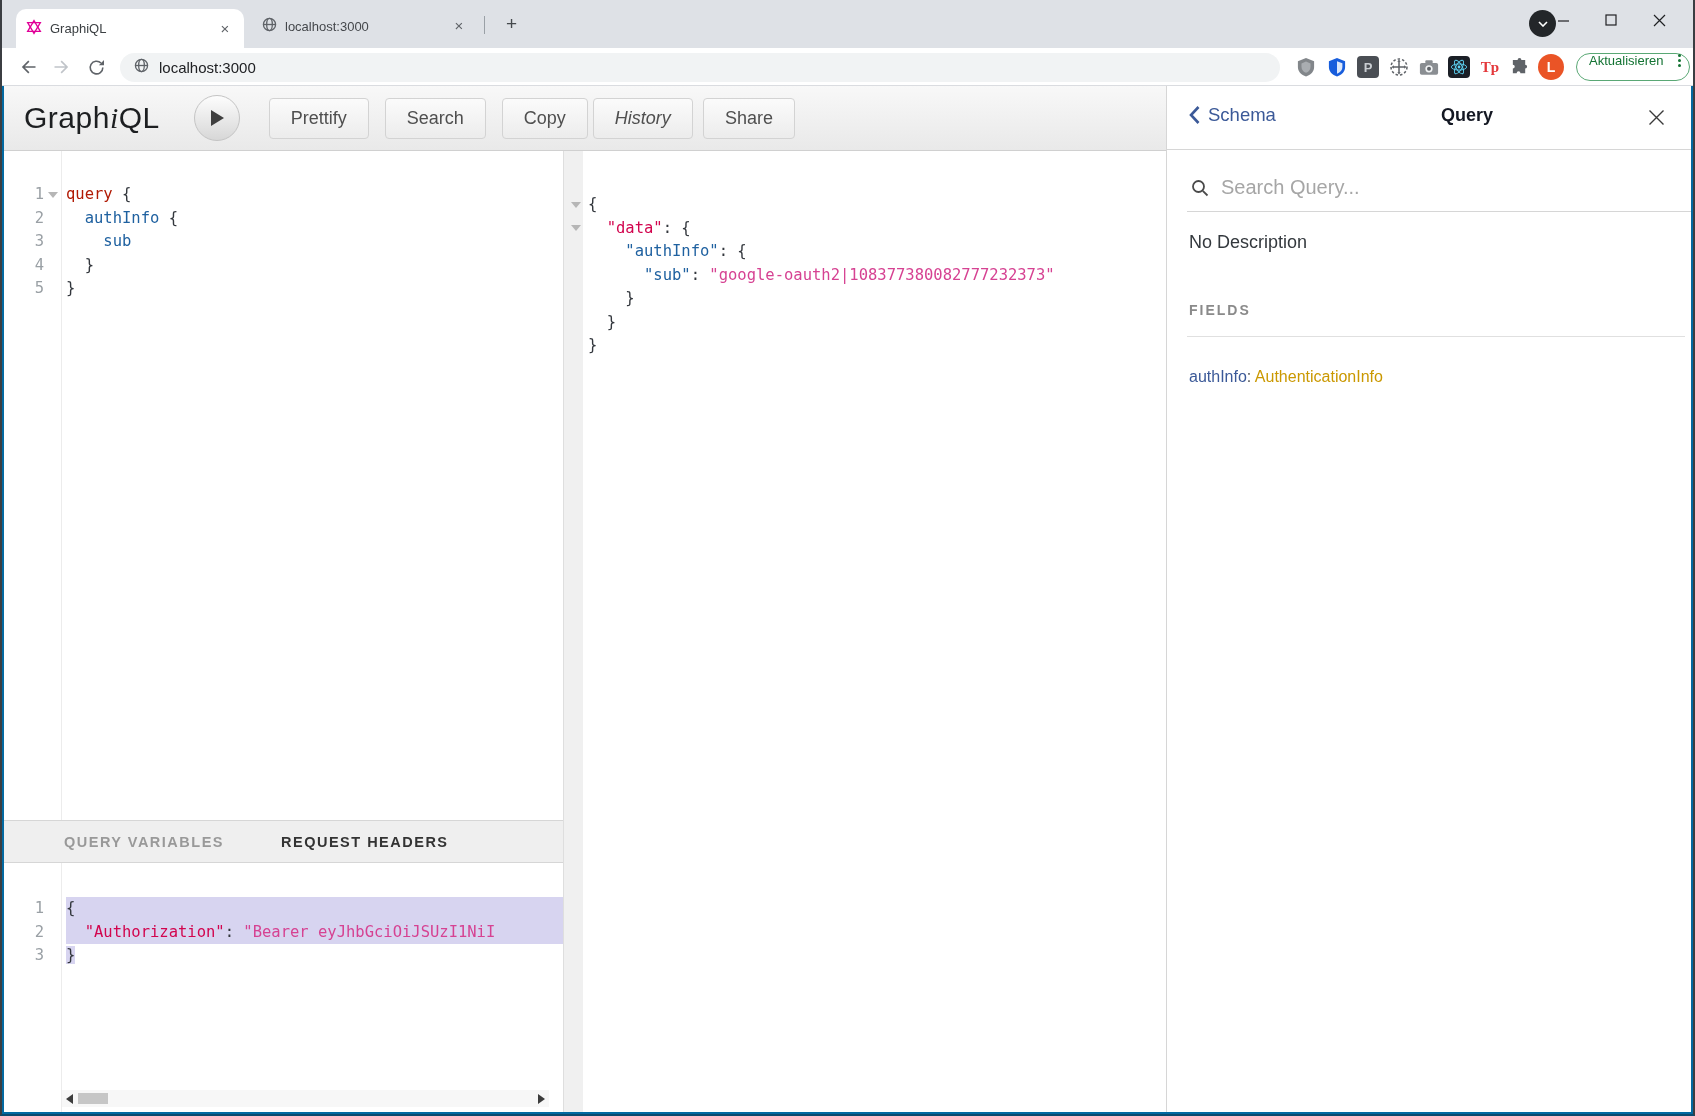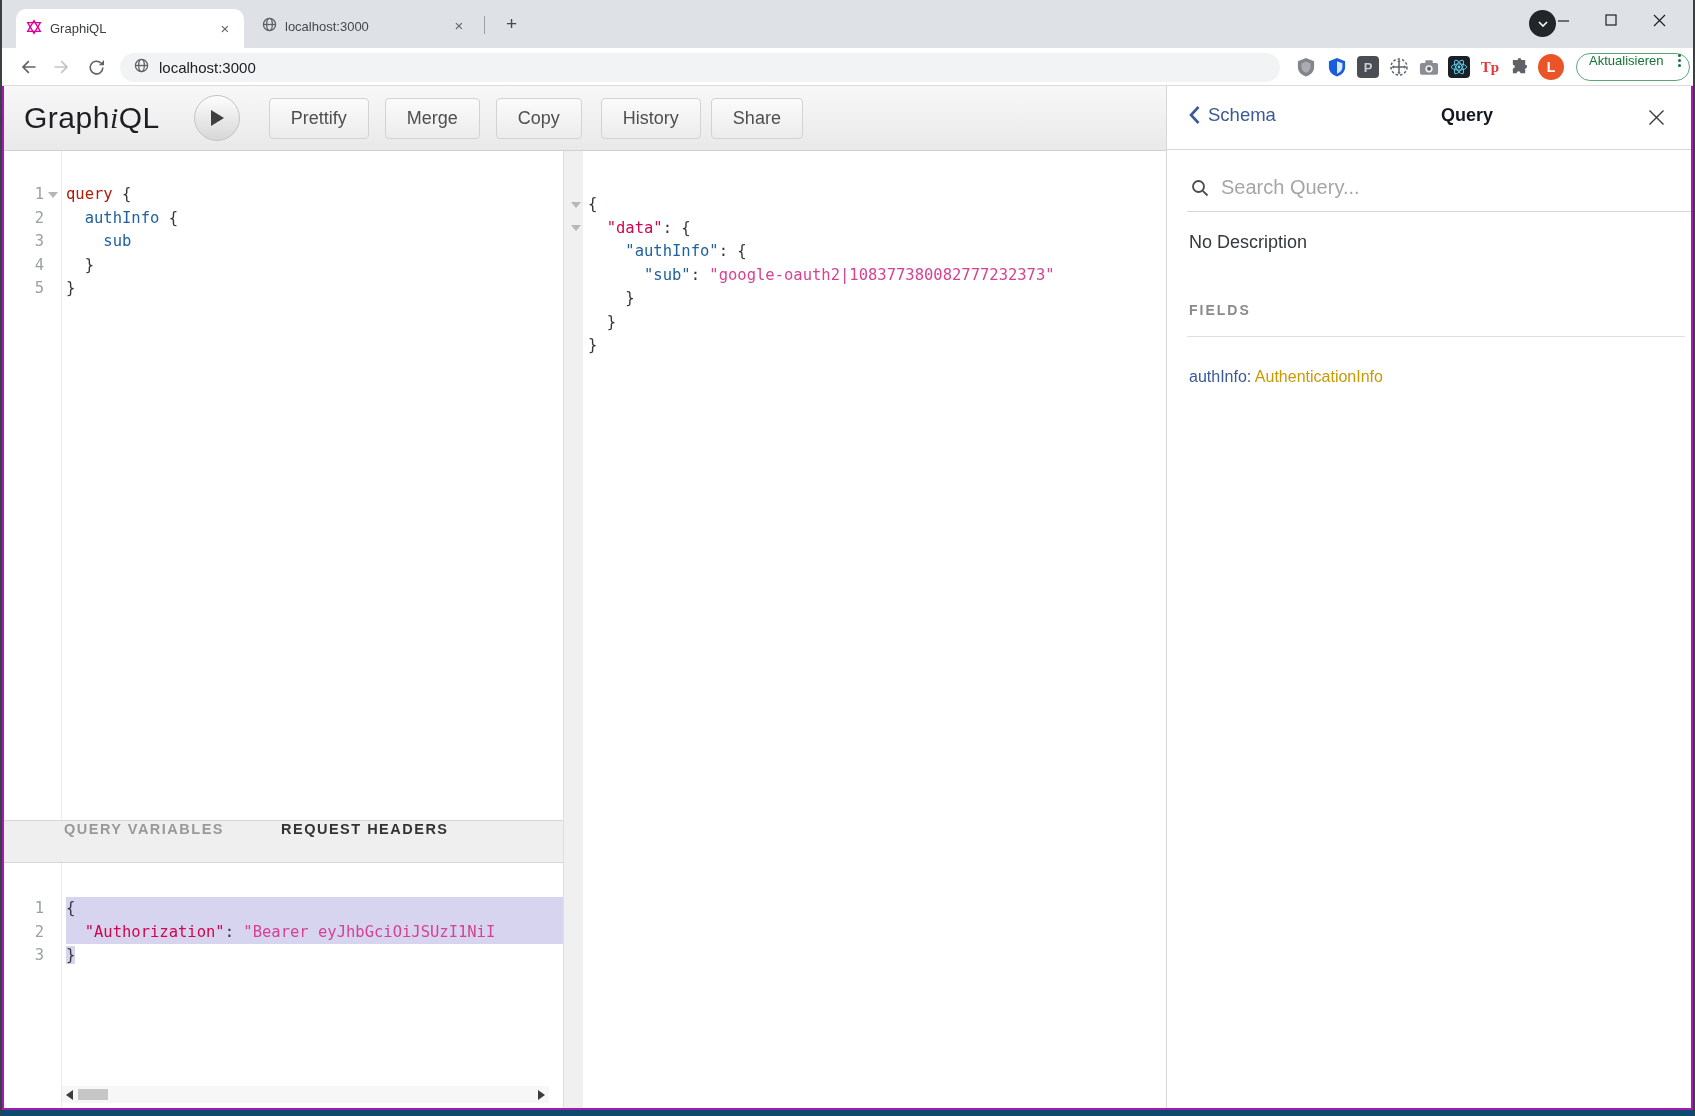--- a/index.html
+++ b/index.html
@@ -1,19 +1,19 @@
 <!DOCTYPE html>
 <html><head>
 <meta charset="utf-8">
 <style>
   * { margin:0; padding:0; box-sizing:border-box; }
   html,body { width:1695px; height:1116px; overflow:hidden; background:#fff;
               font-family:"Liberation Sans", sans-serif; }
-  .window { position:relative; width:1695px; height:1116px; background:#a21caf;
-            border-left:2px solid #3b3e42; border-right:2px solid #3b3e42; border-bottom:6px solid #0c4a6e; }
+  .window { position:relative; width:1695px; height:1116px; background:#0369a1;
+            border-left:2px solid #3b3e42; border-right:2px solid #3b3e42; border-bottom:2px solid #0c4a6e; }
 
   
   .titlebar { position:absolute; left:0; top:0; right:0; height:48px; background:#dee1e6; }
   .tab { position:absolute; display:flex; align-items:center; gap:8px; font-size:13px; color:#3c4043; cursor:default; }
   .tab.active { left:14px; top:9px; width:228px; height:39px; background:#fff; border-radius:10px 10px 0 0; padding:0 10px; }
   .tab.inactive { left:252px; top:12px; width:222px; height:28px; padding:0 8px; color:#44474b; }
   .tab-title { flex:1; white-space:nowrap; overflow:hidden; }
   .tab-close { font-size:15px; color:#5f6368; width:18px; height:18px; line-height:17px; text-align:center; border-radius:50%; }
   .tab-sep { position:absolute; left:482px; top:16px; width:1px; height:18px; background:#9aa0a6; }
   .newtab-btn { position:absolute; left:496px; top:11px; width:27px; height:27px; border-radius:50%;
@@ -47,21 +47,21 @@
                 display:flex; align-items:center; }
   .gql-logo { margin-left:20px; font-size:30px; color:#1d1f21; letter-spacing:0.5px; }
   .gql-logo em { font-family:"Liberation Serif",serif; }
   .exec-btn { margin-left:34px; width:46px; height:46px; border-radius:50%;
               background:linear-gradient(#fdfdfd,#d7d7d7); border:1px solid #c4c4c4;
               display:flex; align-items:center; justify-content:center; }
   .tb-btn { height:41px; padding:0 21px; border-radius:4px; border:1px solid #d3d3d3;
             background:linear-gradient(#fbfbfb,#ececec); color:#4f4f4f; font-size:18px;
             display:flex; align-items:center; }
   .tb-prettify { margin-left:29px; } .tb-merge { margin-left:16px; } .tb-copy { margin-left:16px; }
-  .tb-history { margin-left:19px; } .tb-share { margin-left:10px; }
+  .tb-history { margin-left:5px;font-style:italic; } .tb-share { margin-left:10px; }
 
   
   .workspace { position:absolute; left:2px; top:151px; width:1166px; bottom:2px; background:#fff; }
   .left-pane { position:absolute; left:0; top:0; width:559px; bottom:0; }
   .result-pane { position:absolute; left:559px; right:0; top:0; bottom:0; border-left:1px solid #dedede; background:#fff; }
   .fold-strip { position:absolute; left:0; top:0; bottom:0; width:19px; background:#f0f0f0; }
 
   
   .cm { font-family:"DejaVu Sans Mono", monospace; font-size:15.5px; line-height:23.5px; }
   .cm-gutter { position:absolute; left:0; top:0; bottom:0; width:58px; border-right:1px solid #ececec; background:#fff; }
@@ -81,21 +81,21 @@
   .query-editor .cm-gutter, .query-editor .cm-code { padding-top:32px; }
 
   .result-viewer { position:absolute; left:0; right:0; top:0; bottom:0; }
   .result-gutter { position:absolute; left:0; top:0; width:19px; }
   .result-gutter .cm-gutrow { justify-content:center; height:23.5px; }
   .result-viewer .result-gutter { padding-top:42px; }
   .result-viewer .cm-code { padding-left:24px; padding-top:42px; }
 
   .varbar { position:absolute; left:0; top:669px; width:559px; height:43px; background:#efefef;
             border-top:1px solid #d6d6d6; border-bottom:1px solid #d6d6d6;
-            display:flex; align-items:flex-start; }
+            display:flex; align-items:center; }
   .varbar .vtab { font-size:14.5px; font-weight:bold; letter-spacing:1.5px; }
   .vtab-variables { margin-left:60px; color:#999; }
   .vtab-headers { margin-left:57px; color:#333; }
 
   .headers-editor { position:absolute; left:0; top:712px; width:559px; bottom:0; background:#fff; }
   .headers-editor .cm-gutter, .headers-editor .cm-code { padding-top:34px; }
 
   .hscroll { position:absolute; left:58px; right:14px; bottom:5px; height:17px; background:#f7f7f7; }
   .hs-arrow { position:absolute; top:4px; width:0; height:0; }
   .hs-left { left:4px; border-top:5px solid transparent; border-bottom:5px solid transparent; border-right:7px solid #3c3c3c; }
@@ -255,21 +255,21 @@
   </div>
 
   <div class="gql-topbar">
     <div class="gql-logo"><span>Graph</span><em>i</em><span>QL</span></div>
     <div class="exec-btn">
       <svg width="16" height="18" viewBox="0 0 16 18">
           <polygon points="2,1 15,9 2,17" fill="#3f3f3f"></polygon>
         </svg>
     </div>
     <div class="tb-btn tb-prettify">Prettify</div>
-    <div class="tb-btn tb-merge">Merge</div>
+    <div class="tb-btn tb-merge">Search</div>
     <div class="tb-btn tb-copy">Copy</div>
     <div class="tb-btn tb-history">History</div>
     <div class="tb-btn tb-share">Share</div>
   </div>
 
   <div class="workspace">
 
     <div class="left-pane">
       <div class="query-editor cm">
         <div class="cm-gutter">

